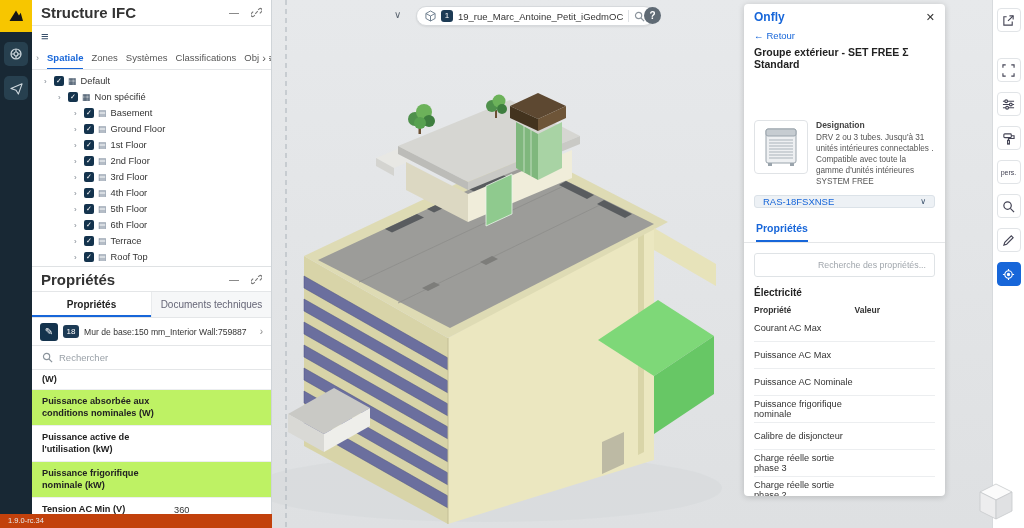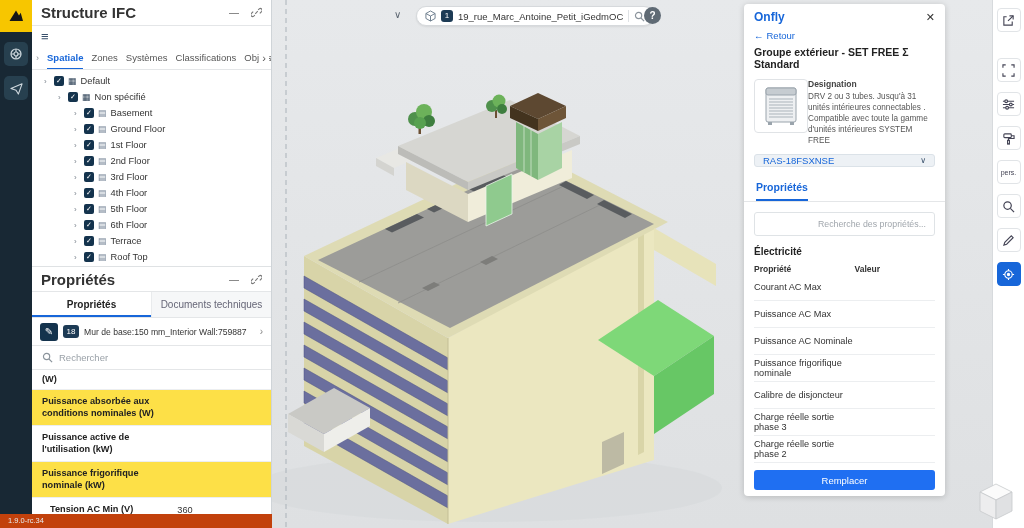--- a/index.html
+++ b/index.html
@@ -37,22 +37,22 @@
   .ptab.active{font-weight:bold;color:#222;background:#fff;box-shadow:inset 0 -2px 0 #1766d9;border-left:none;}
   .selection-row{flex:0 0 28px;display:flex;align-items:center;gap:5px;padding:0 8px;border-bottom:1px solid #e4e6e8;cursor:pointer;}
   .sel-pencil{width:18px;height:18px;flex:0 0 18px;background:#14334d;border-radius:3px;color:#fff;font-size:10px;display:flex;align-items:center;justify-content:center;cursor:pointer;}
   .sel-badge{min-width:16px;height:13px;background:#1d3b55;color:#fff;border-radius:3px;font-size:8px;line-height:13px;text-align:center;padding:0 3px;}
   .sel-label{flex:1;font-size:8.6px;color:#333;white-space:nowrap;overflow:hidden;text-overflow:ellipsis;}
   .sel-chevron{color:#888;font-size:10px;}
   .search-row{flex:0 0 24px;display:flex;align-items:center;gap:6px;padding:0 10px;border-bottom:1px solid #e4e6e8;cursor:text;}
   .search-row .placeholder{font-size:9.5px;color:#9aa1a8;}
   .prop-list{flex:1;overflow:hidden;}
   .prop-row{display:flex;align-items:center;padding:0 10px;border-bottom:1px solid #eceef0;font-size:9.2px;color:#222;}
-  .prop-row.alt{background:#fde047;}
-  .prop-row.h20{height:20px;}.prop-row.h36{height:36px;}.prop-row.h24{height:24px;margin-left:8px;}
+  .prop-row.alt{background:#bef264;}
+  .prop-row.h20{height:20px;}.prop-row.h36{height:36px;}.prop-row.h24{height:24px;}
   .pr-label{flex:1.45;font-weight:bold;line-height:1.3;padding-right:6px;}
   .pr-value{flex:1;color:#333;}
 
   .version-bar{position:absolute;left:0;top:514px;width:272px;height:14px;background:#c2410c;color:#e8ecef;font-size:7.5px;line-height:14px;padding-left:8px;z-index:40;}
 
   
   .viewport{position:absolute;left:272px;top:0;width:720px;height:528px;background:linear-gradient(#e7e9eb,#dee0e2);z-index:1;cursor:grab;}
   .viewport svg.scene{position:absolute;left:0;top:0;}
   .vp-chevron{position:absolute;left:122px;top:9px;color:#5b6570;font-size:10px;cursor:pointer;z-index:5;}
   .model-pill{position:absolute;left:144px;top:6px;height:20px;background:#fff;border:1px solid #d6d9dc;border-radius:11px;display:flex;align-items:center;gap:5px;padding:0 8px;box-shadow:0 1px 2px rgba(0,0,0,.08);z-index:5;cursor:pointer;}
@@ -62,21 +62,21 @@
   .help-btn{position:absolute;left:372px;top:7px;width:17px;height:17px;border-radius:50%;background:#5f6a74;color:#fff;font-size:10px;font-weight:bold;display:flex;align-items:center;justify-content:center;z-index:5;cursor:pointer;}
 
   
   .onfly{position:absolute;left:744px;top:4px;width:201px;height:492px;background:#fff;border-radius:4px;box-shadow:0 1px 6px rgba(0,0,0,.18);z-index:25;display:flex;flex-direction:column;overflow:hidden;}
   .onfly-header{height:26px;flex:0 0 26px;display:flex;align-items:center;padding:0 10px;}
   .brand{color:#1766d9;font-weight:bold;font-size:12px;flex:1;}
   .close-x{color:#333;font-size:11px;cursor:pointer;}
   .onfly-body{flex:1;padding:0 10px;display:flex;flex-direction:column;overflow:hidden;}
   .back-link{color:#1766d9;font-size:9.5px;height:15px;display:flex;align-items:center;gap:3px;cursor:pointer;}
   .onfly-title{font-size:10.5px;font-weight:bold;color:#222;margin:5px 0 9px;}
-  .product{display:flex;gap:0;margin-bottom:8px;}
+  .product{display:flex;gap:8px;margin-bottom:8px;margin-top:41px;}
   .product-img{width:54px;height:54px;flex:0 0 54px;border:1px solid #e0e3e6;border-radius:4px;display:flex;align-items:center;justify-content:center;}
   .designation-label{font-size:8.5px;color:#444;font-weight:bold;margin-bottom:2px;}
   .designation-text{font-size:8.2px;color:#555;line-height:1.35;}
   .ref-label{font-size:8.5px;color:#444;margin:3px 0 4px;}
   .ref-select{height:24px;background:#edf1f5;border:1px solid #dbe2e8;border-radius:3px;display:flex;align-items:center;justify-content:space-between;padding:0 8px;font-size:9.5px;color:#1766d9;cursor:pointer;}
   .ref-chevron{color:#39506b;font-size:8px;}
   .onfly-tabs{flex:0 0 26px;border-bottom:1px solid #e4e6e8;display:flex;margin:8px -10px 0;padding:0 12px;}
   .onfly-tab{color:#1766d9;font-weight:bold;font-size:10.5px;height:26px;line-height:24px;border-bottom:2px solid #1766d9;cursor:pointer;}
   .onfly-search{flex:0 0 24px;border:1px solid #dfe3e6;border-radius:3px;margin:10px 0 9px;display:flex;align-items:center;padding:0 8px;font-size:8.8px;color:#a0a6ac;cursor:text;justify-content:flex-end;}
   .section-title{font-size:10px;font-weight:bold;color:#222;margin:1px 0 7px;}

